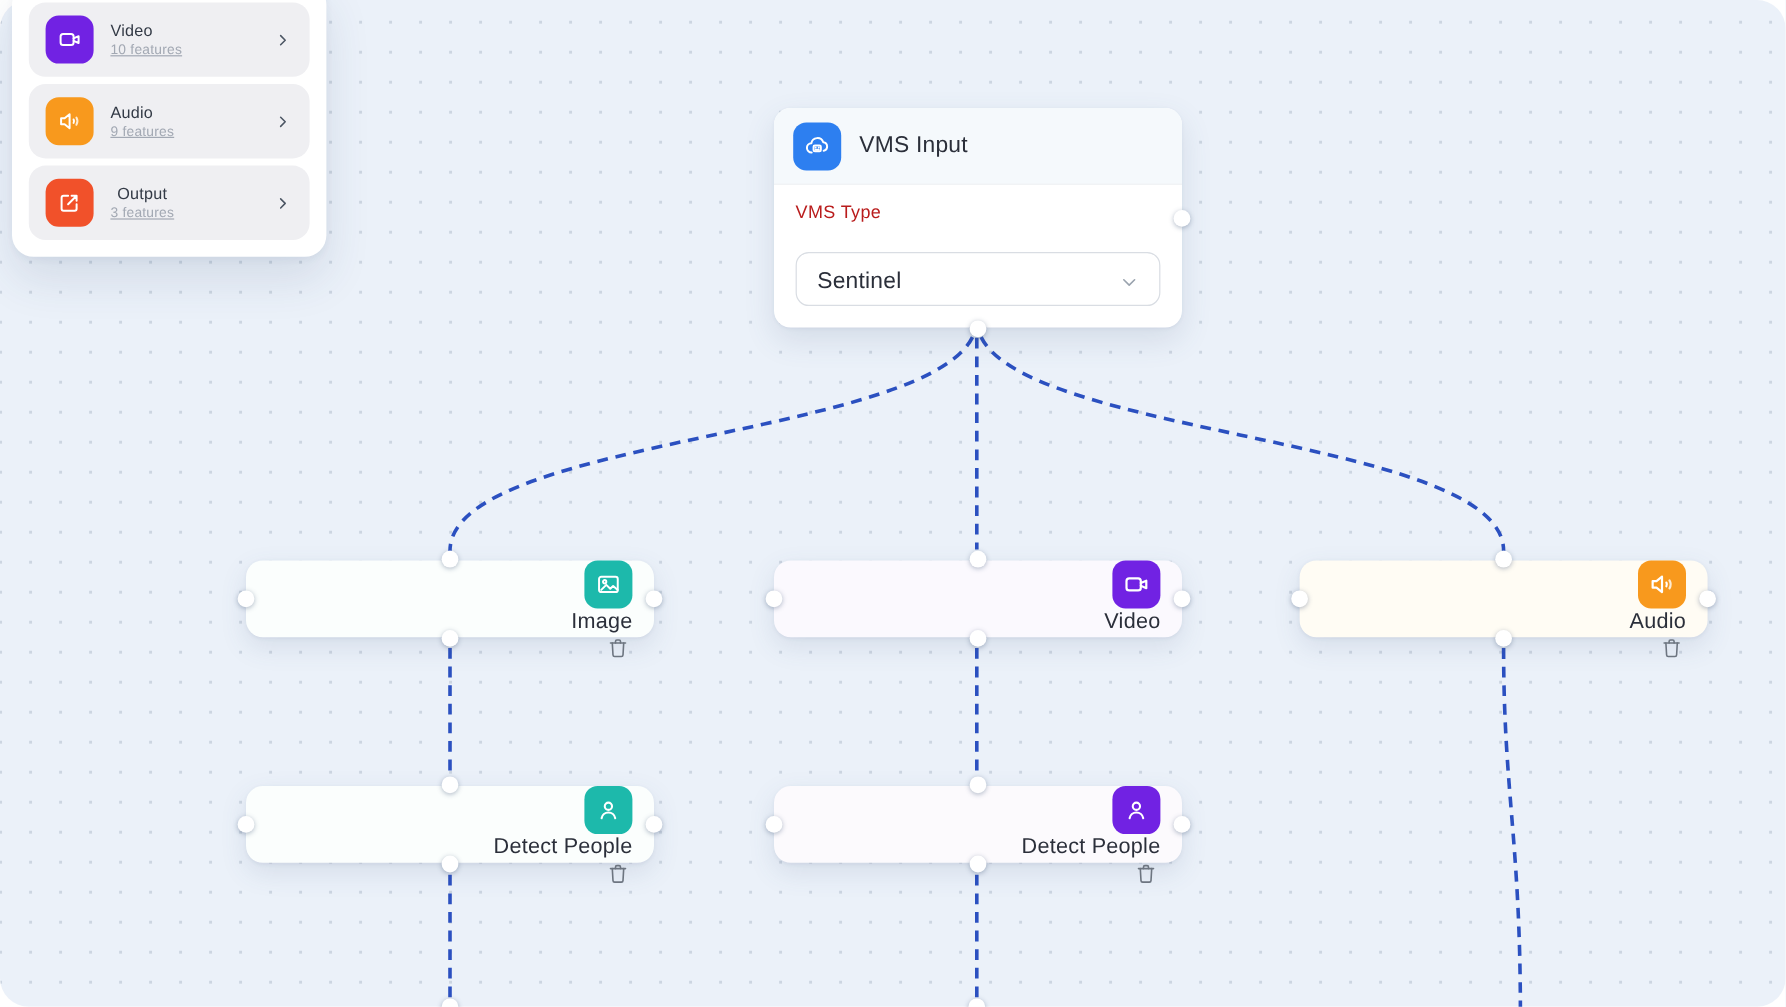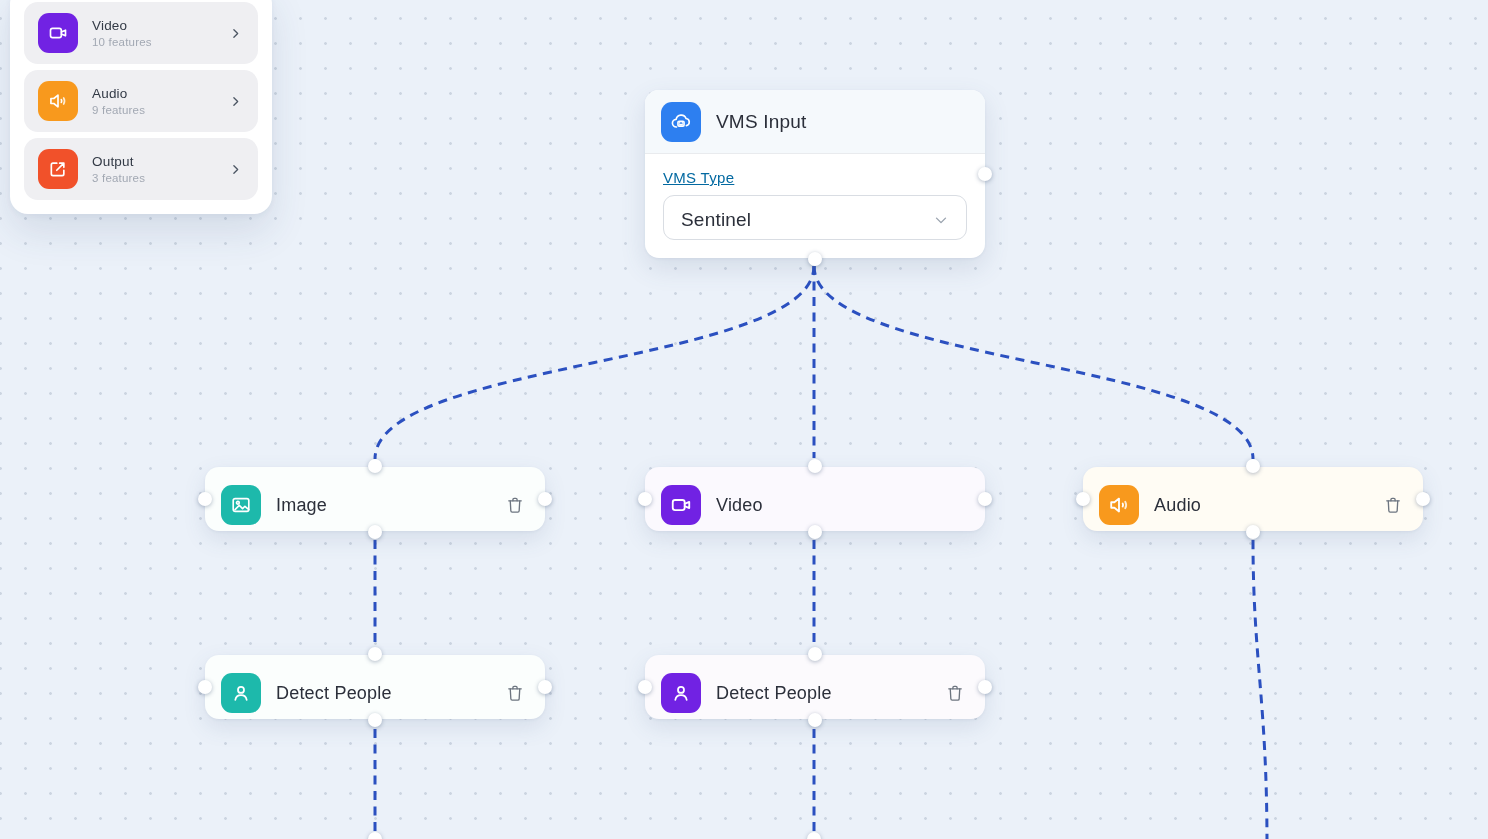--- a/index.html
+++ b/index.html
@@ -4,51 +4,53 @@
 <style>
   * { margin:0; padding:0; box-sizing:border-box; }
   html,body { width:1488px; height:839px; overflow:hidden;
     font-family:"Liberation Sans", sans-serif; }
   .canvas {
     position:absolute; inset:0;
     background-color:#ebf1f9;
     background-image:radial-gradient(circle, #ccd5e1 1.3px, transparent 1.5px);
     background-size:25px 25px;
     background-position:13px 6px;
+    border-radius:24px;
   }
   svg.edges { position:absolute; left:0; top:0; pointer-events:none; }
   svg.edges path { fill:none; stroke-width:3; stroke-dasharray:9 6.5; }
 
   
   .palette {
     position:absolute; left:10px; top:-14px; width:262px;
     background:#ffffff; border-radius:18px; padding:16px 14px 14px 14px;
     box-shadow:0 18px 38px rgba(45,65,105,.12), 0 2px 6px rgba(45,65,105,.05);
   }
   .palette-card {
     background:#efeff2; border-radius:14px; height:62px;
     display:flex; align-items:center; padding:0 16px 0 14px; margin-bottom:6px;
     cursor:pointer;
   }
-  .palette-card:last-child { margin-bottom:0; }
+  .palette-card:last-child { margin-bottom:0;text-align:center; }
   .palette-icon {
     width:40px; height:40px; border-radius:11px; flex:0 0 40px;
     display:flex; align-items:center; justify-content:center;
   }
   .palette-texts { margin-left:14px; display:flex; flex-direction:column; gap:3px; }
   .palette-title { font-size:13.5px; font-weight:500; color:#333a46; letter-spacing:.2px; }
-  .palette-sub { font-size:11.5px; color:#a2a8b3; letter-spacing:.2px; }
+  .palette-sub { font-size:11.5px; color:#a2a8b3; letter-spacing:.2px;text-decoration:underline; }
   .palette-chevron { margin-left:auto; display:flex; color:#4b5563; }
 
   
   .flow-node {
     position:absolute; width:340px; height:64px; border-radius:14px;
-    background:#ffffff; display:flex; align-items:center; padding:12px 18px 0 16px;
+    background:#ffffff; display:flex; align-items:flex-end; padding:0 18px 0 16px;
     box-shadow:0 8px 22px rgba(70,90,130,.13), 0 1px 3px rgba(70,90,130,.07);
     cursor:grab;
+    flex-direction:column;
   }
   .node-icon {
     width:40px; height:40px; border-radius:11px; flex:0 0 40px;
     display:flex; align-items:center; justify-content:center;
   }
   .node-title { margin-left:15px; font-size:18px; color:#2b2f3a; letter-spacing:.2px; }
   .trash-btn {
     margin-left:auto; background:none; border:none; cursor:pointer;
     display:flex; align-items:center; color:#6d7580; padding:2px;
   }
@@ -68,21 +70,21 @@
     background:#ffffff;
     box-shadow:0 10px 26px rgba(70,90,130,.14), 0 1px 3px rgba(70,90,130,.07);
     cursor:grab;
   }
   .vms-header {
     height:64px; background:#f5f9fc; border-bottom:1px solid #e9ebee;
     border-radius:14px 14px 0 0; display:flex; align-items:center; padding:0 16px;text-align:center;
   }
   .vms-title { margin-left:15px; font-size:19px; color:#2b2f3a; letter-spacing:.2px; }
   .vms-body { padding:15px 18px 18px 18px; }
-  .vms-field-label { font-size:15px; color:#0369a1; letter-spacing:.3px; margin-bottom:9px;text-decoration:underline; }
+  .vms-field-label { font-size:15px; color:#b91c1c; letter-spacing:.3px; margin-bottom:24px; }
   .vms-select {
     height:45px; border:1px solid #d9dde3; border-radius:11px; background:#fff;
     display:flex; align-items:center; justify-content:space-between;
     padding:4px 16px 0 17px; cursor:pointer;
   }
   .vms-select-value { font-size:19px; color:#2b2f3a; letter-spacing:.2px; }
   .vms-select-chevron { display:flex; color:#9aa3ae; }
 
   
   .tint-image  { background:#fbfefd; }

